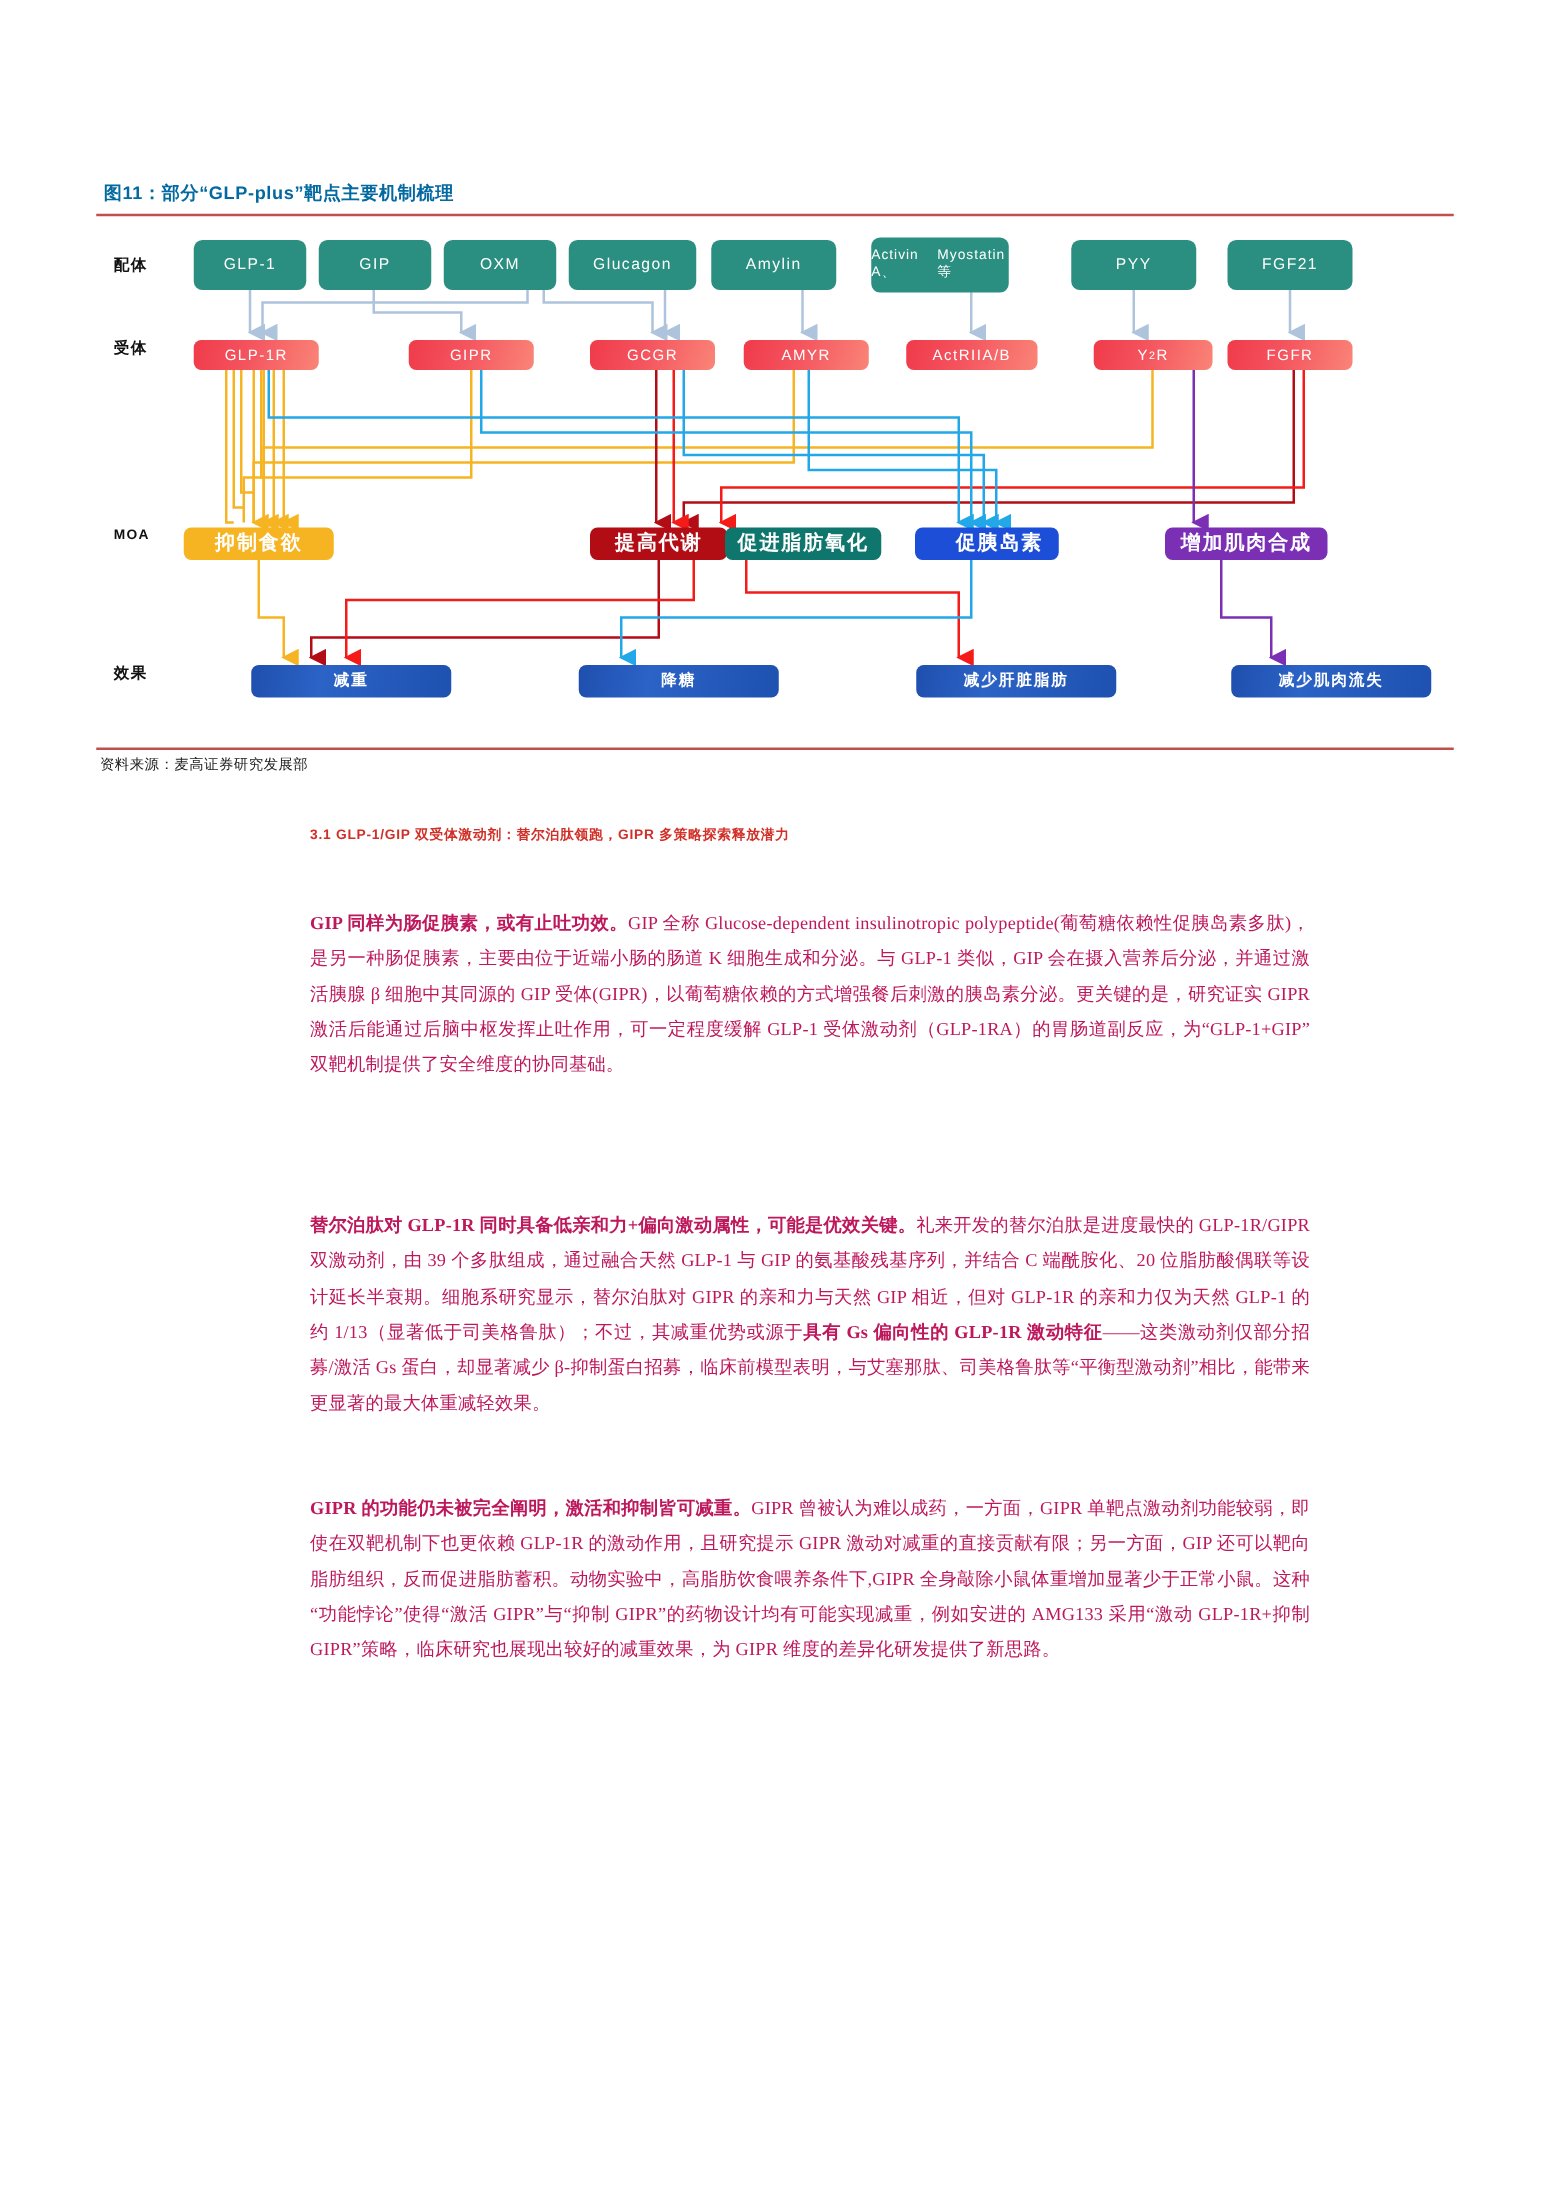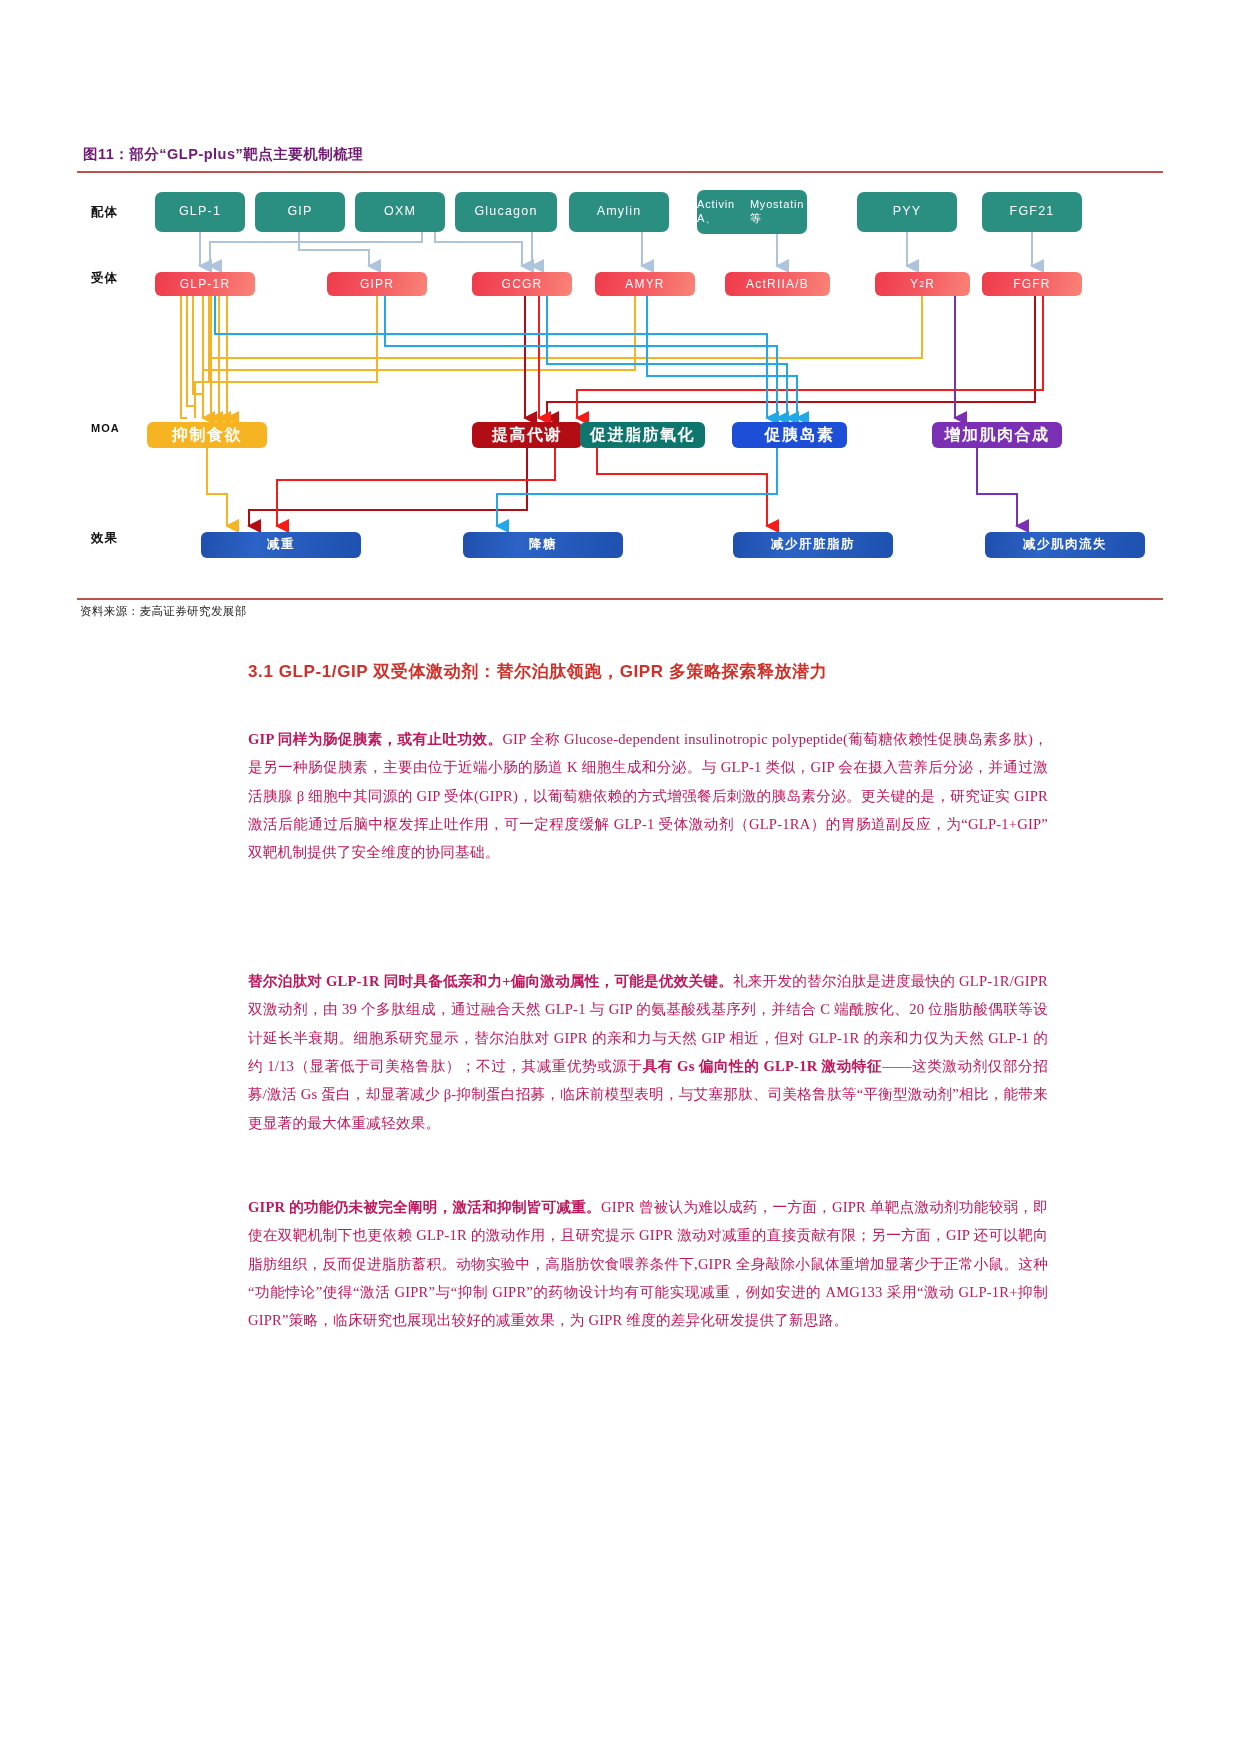--- a/index.html
+++ b/index.html
@@ -11,21 +11,21 @@
     color:#000;
     position:relative;
     overflow:hidden;
   }
   .page{position:relative;width:1241px;height:1754px;}
 
   
   .fig-title{
     position:absolute;left:83px;top:145px;
     font-family:"Liberation Sans","DejaVu Sans",sans-serif;
-    font-weight:bold;font-size:14.5px;letter-spacing:.5px;color:#701a75;
+    font-weight:bold;font-size:14.5px;letter-spacing:.5px;color:#0369a1;
   }
   .rule-top{
     position:absolute;left:77px;top:171px;width:1086px;height:2px;
     background:#c0504d;
   }
   .rule-bottom{
     position:absolute;left:77px;top:598px;width:1086px;height:1.5px;
     background:#c0504d;
   }
   .fig-source{
@@ -92,21 +92,21 @@
     font-size:12.5px;letter-spacing:1.5px;
     height:26px;
     margin-left:46px;
   }
   .sub{font-size:.72em;vertical-align:sub;}
 
   
   .sec-head{
     position:absolute;left:248px;top:660px;width:905px;
     font-family:"Liberation Sans","DejaVu Sans",sans-serif;
-    font-weight:bold;font-size:17px;color:#d03027;letter-spacing:.6px;
+    font-weight:bold;font-size:11px;color:#d03027;letter-spacing:.6px;
   }
   .para{
     position:absolute;left:248px;width:800px;
     font-family:"Liberation Serif","DejaVu Serif",serif;
     font-size:14.6px;line-height:1.95;
     text-align:justify;text-justify:inter-ideograph;
     color:#be185d;letter-spacing:.2px;
   }
   .para b{font-weight:bold;}
   #p1{top:710px;}

